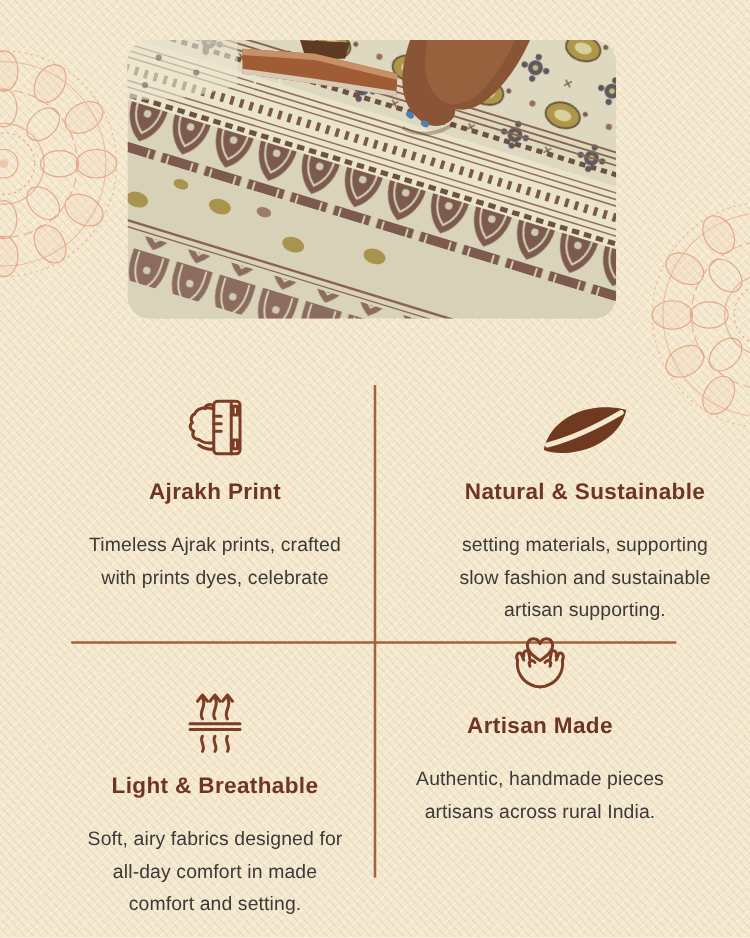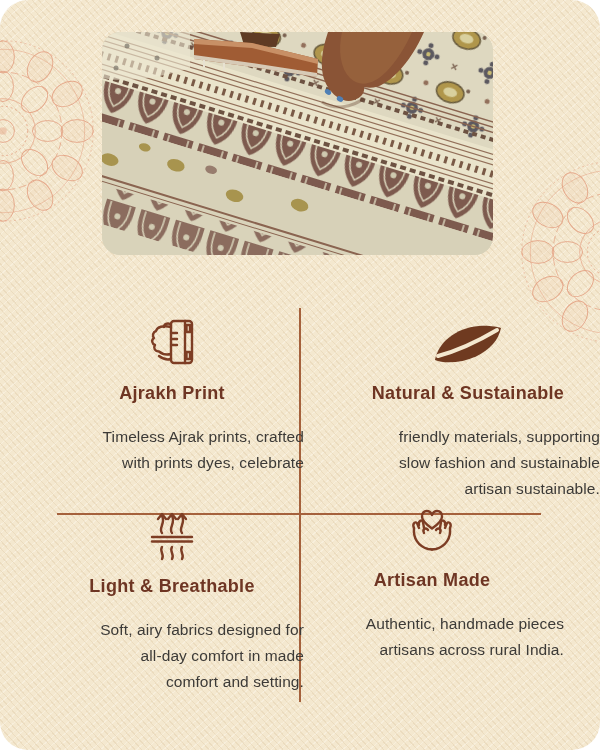--- a/index.html
+++ b/index.html
@@ -3,41 +3,40 @@
 <meta charset="utf-8">
 <style>
   html,body{margin:0;padding:0;}
   body{font-family:"Liberation Sans","DejaVu Sans",sans-serif;}
   .page{
     position:relative;width:600px;height:750px;overflow:hidden;
     background:
       repeating-linear-gradient(48deg, rgba(201,170,124,.20) 0 1px, rgba(255,255,255,0) 1px 5px),
       repeating-linear-gradient(138deg, rgba(255,252,244,.35) 0 1px, rgba(255,255,255,0) 1px 6px),
       #f4e8cf;
-    border-radius: 28px;
   }
   .mandala{position:absolute;opacity:.8;pointer-events:none;}
   .mandala-left{left:-92px;top:36px;}
   .mandala-right{left:517px;top:157px;}
   .photo{
     position:absolute;left:102px;top:32px;width:391px;height:223px;
     border-radius:18px;overflow:hidden;
   }
   .photo svg{display:block;}
   .vdivider{position:absolute;left:299px;top:308px;width:2px;height:394px;background:#a5613c;}
   .hdivider{position:absolute;left:57px;top:513px;width:484px;height:2px;background:#a5613c;}
   .cell{position:absolute;width:264px;text-align:center;}
   .cell-tl{left:40px;top:313px;}
   .cell-tr{left:300px;top:313px;padding-left:36px;}
-  .cell-bl{left:40px;top:506px;}
+  .cell-bl{left:40px;top:548px;}
   .cell-br{left:300px;top:500px;}
   .icon-wrap{height:58px;display:flex;align-items:center;justify-content:center;}
   .ftitle{margin:12px 0 0 0;font-size:18px;font-weight:700;letter-spacing:.3px;color:#6e3523;}
   .fbody{margin-top:20px;font-size:15.5px;line-height:26px;color:#3c3a37;letter-spacing:.1px;}
-  .fbody div{white-space:nowrap;text-align:right;}
+  .fbody div{white-space:nowrap;}
 </style>
 </head>
 <body>
 
 <div class="page">
 
   <svg class="mandala mandala-left" width="190" height="190" viewBox="0 0 200 200">
     <g fill="none" stroke="#e2997a" stroke-width="1">
       <circle cx="100" cy="100" r="95" stroke-dasharray="2 3" opacity=".7"></circle>
       <circle cx="100" cy="100" r="86" opacity=".6"></circle>
@@ -222,23 +221,23 @@
 
   <div class="cell cell-tr">
     <div class="icon-wrap">
       <svg width="74" height="46" viewBox="0 0 74 46">
         <path d="M4,41 C7,24 24,9 48,7 C57,6.3 66,7.6 70,9 C68,20 59,31 45,37.5 C31,44 13,45 4,41 Z" fill="#6f3a20"></path>
         <path d="M7,37 C22,33 44,24 66,11" stroke="#f4e8cf" stroke-width="4" fill="none" stroke-linecap="round"></path>
       </svg>
     </div>
     <h3 class="ftitle">Natural &amp; Sustainable</h3>
     <div class="fbody">
-        <div>friendly materials, supporting</div>
+        <div>setting materials, supporting</div>
         <div>slow fashion and sustainable</div>
-        <div>artisan sustainable.</div>
+        <div>artisan supporting.</div>
       </div>
   </div>
 
   <div class="cell cell-bl">
     <div class="icon-wrap">
       <svg width="54" height="60" viewBox="0 0 54 60" fill="none" stroke="#7d3d24" stroke-width="2.4" stroke-linecap="round" stroke-linejoin="round">
         <line x1="7" y1="32" x2="47" y2="32"></line>
         <line x1="7" y1="36.5" x2="47" y2="36.5"></line>
         <path d="M17,28 C13,23 21,18 17,11"></path>
         <path d="M13,14 L17,9 L21,14"></path>

